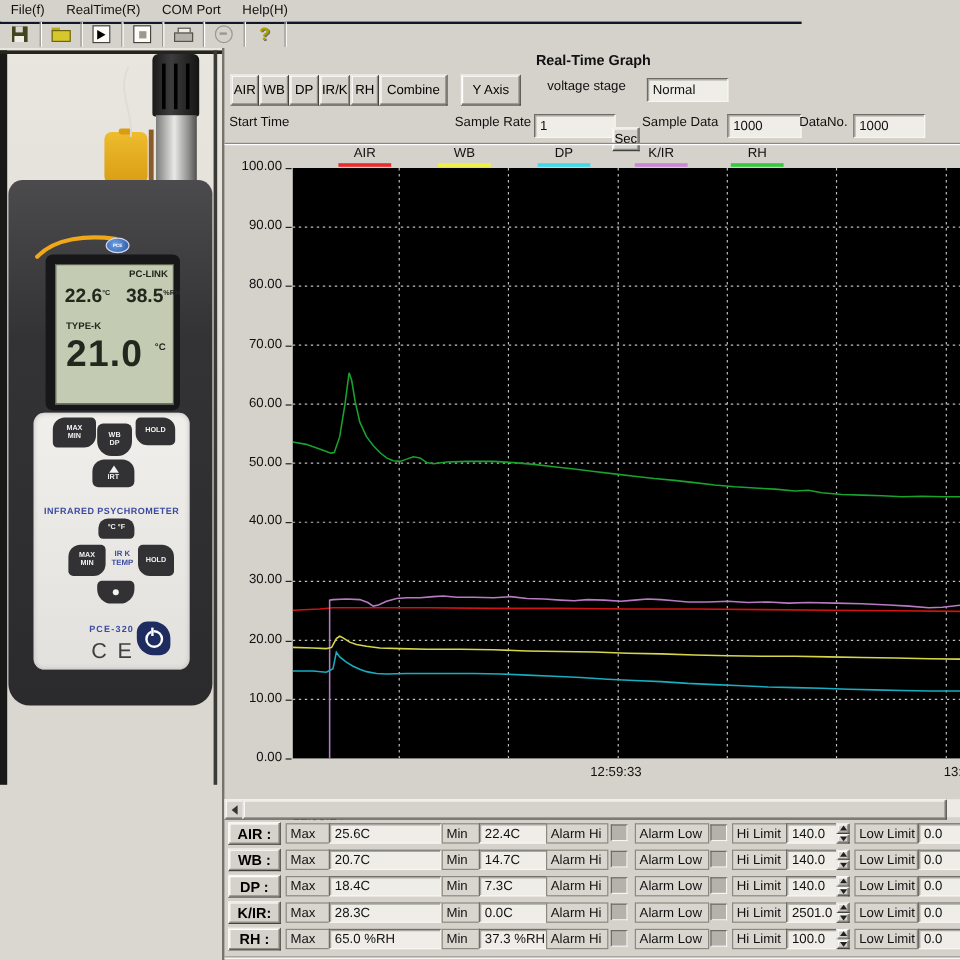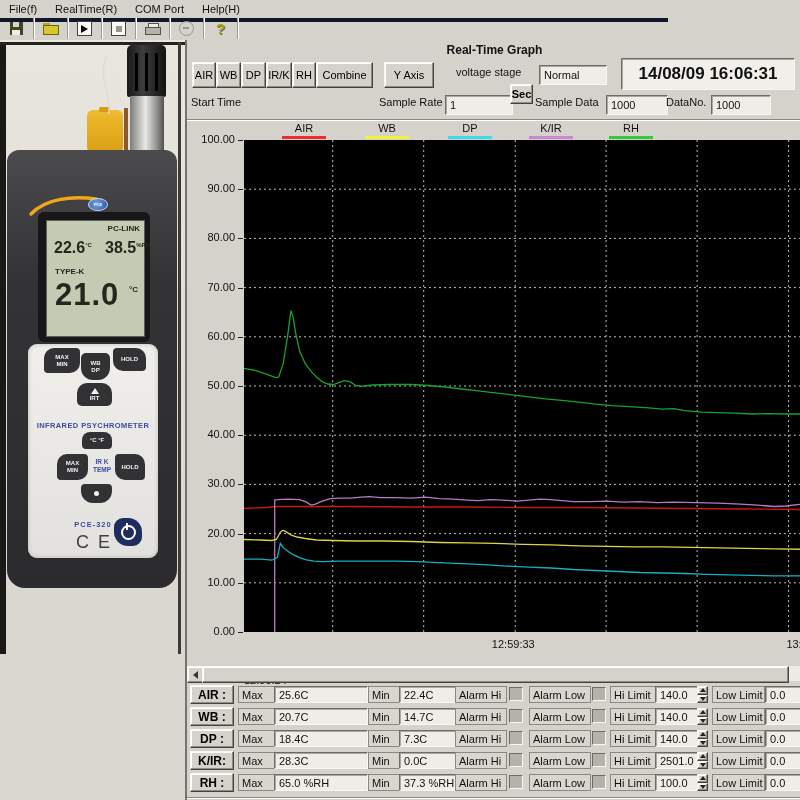--- a/index.html
+++ b/index.html
@@ -6,21 +6,21 @@
   body{width:800px;height:800px;position:relative;overflow:hidden;
        background:#d5d2cb;font-family:"Liberation Sans",sans-serif;font-size:11px;color:#111;}
   .abs{position:absolute;}
   
   .raised{background:#d5d2cb;border:1px solid;border-color:#f7f6f2 #45433e #45433e #f7f6f2;
           box-shadow:inset -1px -1px 0 #8d8b84, inset 1px 1px 0 #ffffff;}
   .sunken{background:#efede7;border:1px solid;border-color:#6e6c66 #f7f6f2 #f7f6f2 #6e6c66;
           box-shadow:inset 1px 1px 0 #a9a7a0;}
   .flatlbl{border:1px solid #8a887f;background:#d9d6cf;display:flex;align-items:center;padding-left:3px;}
   
-  #menubar{left:0;top:0;width:668px;height:18px;display:flex;align-items:center;gap:0;border-bottom:4px solid #0f172a;}
+  #menubar{left:0;top:0;width:668px;height:18px;display:flex;align-items:center;gap:0;border-bottom:2px solid #0f172a;}
   .menu-item{padding:2px 9px;cursor:default;}
   #toolbar{left:0;top:18px;width:800px;height:22px;border-bottom:1px solid #8a887f;box-shadow:0 1px 0 #ffffff;display:flex;}
   .tb-cell{width:33px;height:21px;display:flex;align-items:center;justify-content:center;
            border-right:1px solid #9a988f;box-shadow:1px 0 0 #ffffff;}
   
   .i-floppy{width:13px;height:13px;background:#43431f;position:relative;}
   .i-floppy::before{content:"";position:absolute;left:3px;top:0;width:6px;height:5px;background:#d9d6cf;}
   .i-floppy::after{content:"";position:absolute;left:2px;bottom:0;width:8px;height:5px;background:#efede7;}
   .i-folder{width:15px;height:11px;position:relative;}
   .i-folder::before{content:"";position:absolute;left:0;top:0;width:7px;height:3px;background:#b7a81c;}
@@ -223,26 +223,25 @@
   <button class="hbtn raised" style="left:5px;top:22px;width:24px;">AIR</button>
   <button class="hbtn raised" style="left:29px;top:22px;width:25px;">WB</button>
   <button class="hbtn raised" style="left:54px;top:22px;width:25px;">DP</button>
   <button class="hbtn raised" style="left:79px;top:22px;width:26px;">IR/K</button>
   <button class="hbtn raised" style="left:105px;top:22px;width:24px;">RH</button>
   <button class="hbtn raised" style="left:129px;top:22px;width:57px;">Combine</button>
   <button class="hbtn raised" style="left:197px;top:22px;width:50px;">Y Axis</button>
 
   <span class="lbl" style="left:269px;top:26px;">voltage stage</span>
   <span class="fld sunken" style="left:352px;top:25px;width:62px;height:18px;">Normal</span>
-  <span class="fld sunken dt-box">14/08/09 16:06:31</span>
 
   <span class="lbl" style="left:4px;top:56px;">Start Time</span>
   <span class="lbl" style="left:192px;top:56px;">Sample Rate</span>
   <span class="fld sunken" style="left:258px;top:55px;width:62px;height:18px;">1</span>
-  <button class="hbtn raised" style="left:323px;top:44px;width:23px;height:20px;font-weight:bold;">Sec</button>
+  <button class="hbtn raised" style="left:323px;top:66px;width:23px;height:20px;">Sec</button>
   <span class="lbl" style="left:348px;top:56px;">Sample Data</span>
   <span class="fld sunken" style="left:419px;top:55px;width:56px;height:18px;">1000</span>
   <span class="lbl" style="left:479px;top:56px;">DataNo.</span>
   <span class="fld sunken" style="left:524px;top:55px;width:54px;height:18px;">1000</span>
 
   <div class="abs hdr-sep"></div>
 
   <div class="legend-item" style="left:85px;">
     <span>AIR</span><div class="legend-bar" style="background: rgb(238, 43, 43);"></div>
   </div>

